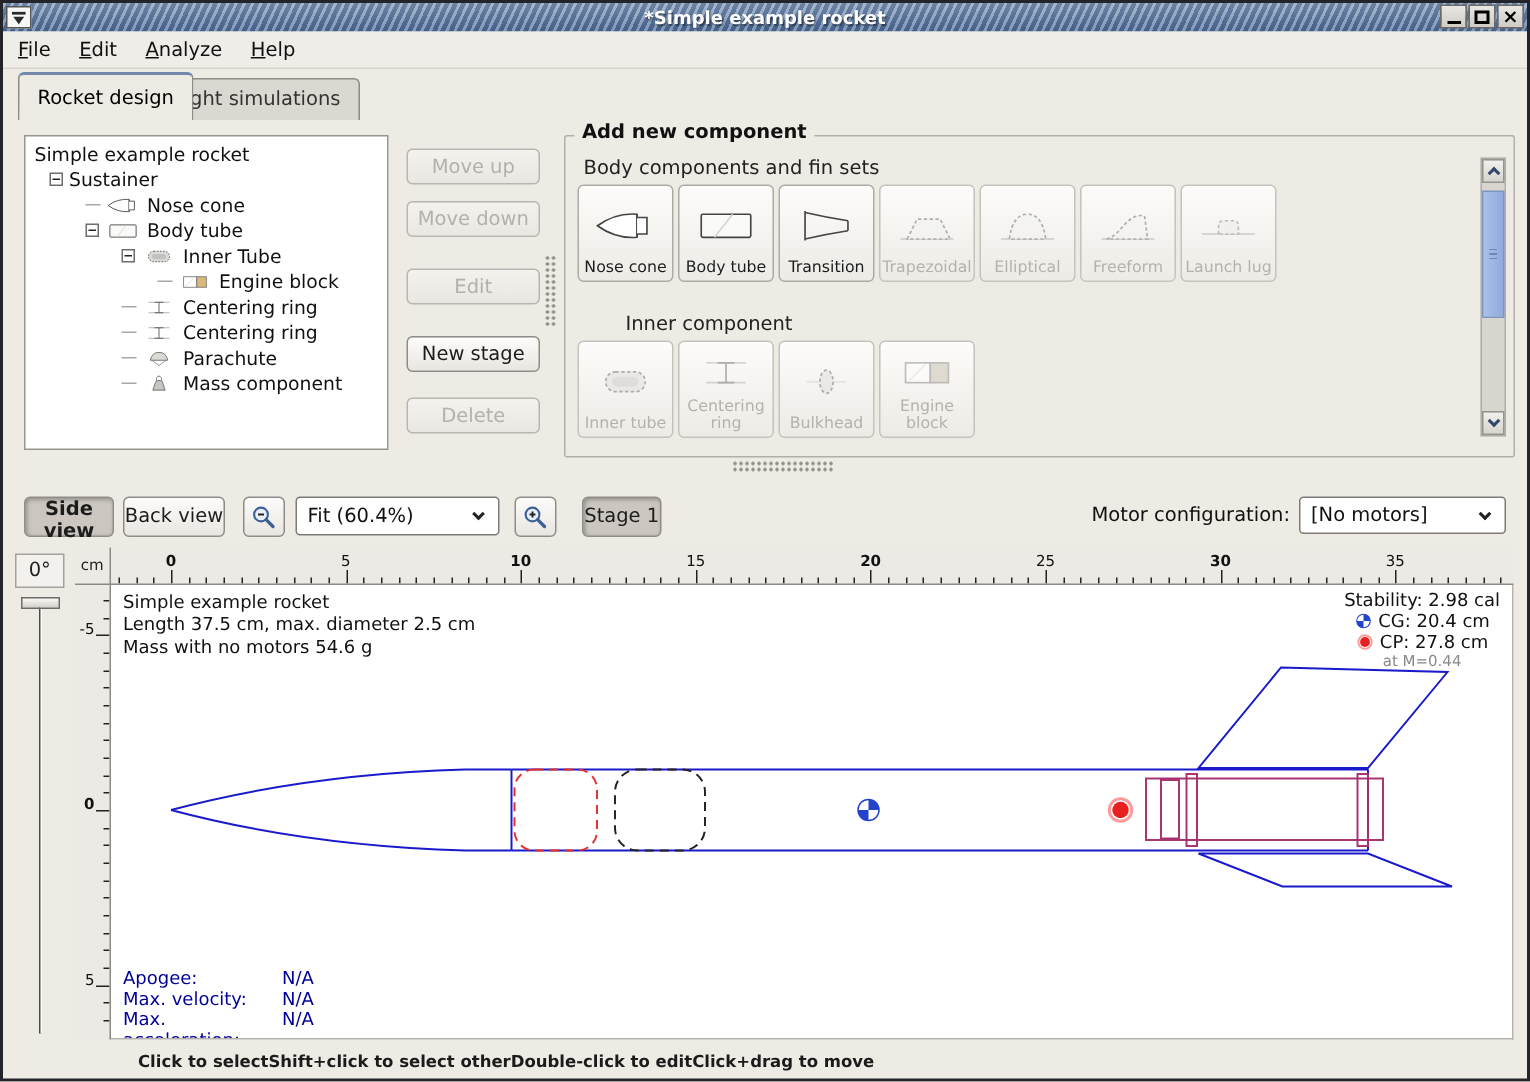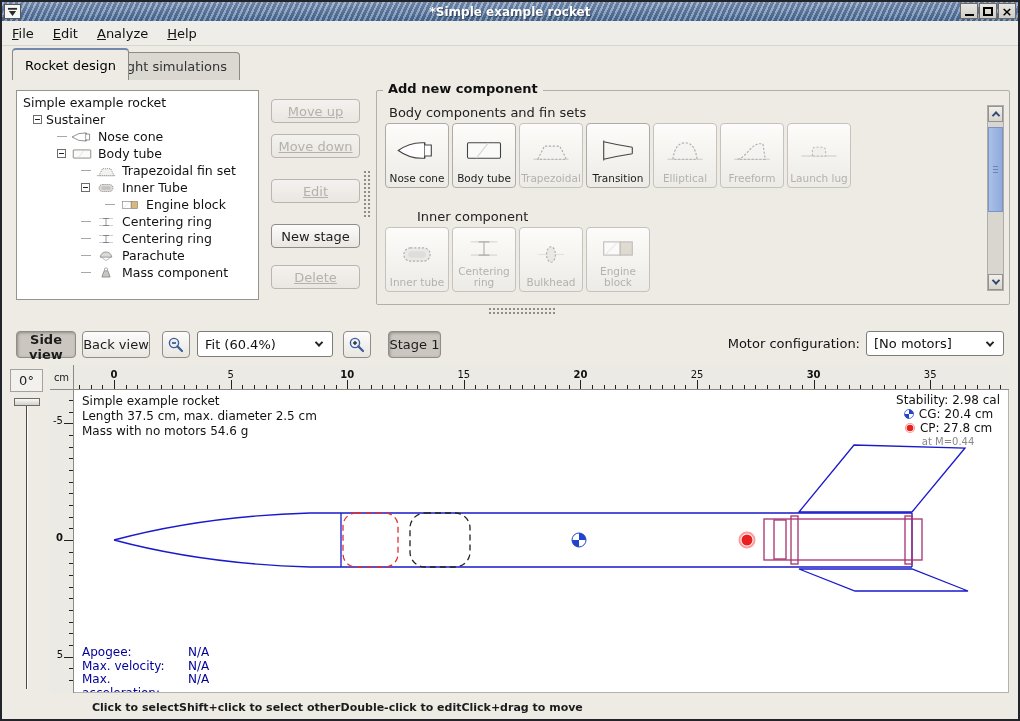--- a/index.html
+++ b/index.html
@@ -65,21 +65,21 @@
     position:relative; flex:none; margin-right:4px;
   }
   .expander::after { content:''; position:absolute; left:1px; right:1px; top:3px; border-top:1px solid #222; }
   .stub { width:10px; height:1px; background:#aaa8a3; flex:none; margin-right:3px; }
   .ticon { flex:none; margin-right:4px; display:flex; align-items:center; }
   #action-col { position:absolute; left:269px; top:97px; width:90px; }
   .btn {
     font-family:inherit; font-size:13px; color:#1c1c1c;
     background:linear-gradient(#fdfcfb,#e9e6e1); border:1px solid #8f8d89; border-radius:4px;
   }
-  .btn:disabled { color:#b4b1ac; border-color:#b9b6b1; background:linear-gradient(#f4f2ee,#eae7e2);text-decoration:underline; }
+  .btn:disabled { color:#b4b1ac; border-color:#b9b6b1; background:linear-gradient(#f4f2ee,#eae7e2); }
   .action-btn { display:block; width:89px; height:24px; position:absolute; left:0; }
   .vsplit-dots, .hsplit-dots {
     position:absolute;
     background-image:radial-gradient(#8f8d89 1px, transparent 1.2px);
     background-size:4px 4px;
   }
   .vsplit-dots { left:361px; top:168px; width:8px; height:48px; }
   .hsplit-dots { left:486px; top:305px; width:68px; height:8px; }
   
   #group {
@@ -226,30 +226,20 @@
         <span class="expander"></span>
         <span class="ticon">
           <svg width="24" height="14" viewBox="0 0 40 24">
             <rect x="5" y="5" width="30" height="14" rx="1" fill="#fafaf8" stroke="#444"></rect>
             <line x1="13" y1="19" x2="24" y2="5" stroke="#d5d5d5"></line>
           </svg>
         </span>
         <span class="tlabel">Body tube</span>
       </div>
       <div class="tree-row" style="padding-left: 64px;">
-        <span class="stub"></span>
-        <span class="ticon">
-          <svg width="24" height="14" viewBox="0 0 40 24">
-            <line x1="4" y1="20" x2="36" y2="20" stroke="#999"></line>
-            <polygon points="8,20 14,8 28,8 34,20" fill="#f2f2f0" stroke="#555" stroke-dasharray="2,1.5"></polygon>
-          </svg>
-        </span>
-        <span class="tlabel">Trapezoidal fin set</span>
-      </div>
-      <div class="tree-row" style="padding-left: 64px;">
         <span class="expander"></span>
         <span class="ticon">
           <svg width="24" height="14" viewBox="0 0 40 24">
             <rect x="8" y="6" width="24" height="12" rx="6" fill="#dddbd7" stroke="#555" stroke-dasharray="2,1.5"></rect>
             <rect x="12" y="9" width="16" height="6" rx="3" fill="#c4c2be" stroke="none"></rect>
           </svg>
         </span>
         <span class="tlabel">Inner Tube</span>
       </div>
       <div class="tree-row" style="padding-left: 88px;">
@@ -333,36 +323,36 @@
           </button>
           <button class="comp-btn">
             <span class="ci">
               <svg width="44" height="27" viewBox="0 0 40 24">
                 <rect x="5" y="5" width="30" height="14" rx="1" fill="#fafaf8" stroke="#444"></rect>
                 <line x1="13" y1="19" x2="24" y2="5" stroke="#d5d5d5"></line>
               </svg>
             </span>
             <span class="cl">Body tube</span>
           </button>
+          <button class="comp-btn">
+            <span class="ci">
+              <svg width="44" height="27" viewBox="0 0 40 24">
+                <path d="M7,3 L7,21 M7,4 Q20,7 33,9 M7,20 Q20,17 33,15 M33,9 L33,15" fill="none" stroke="#444"></path>
+              </svg>
+            </span>
+            <span class="cl">Transition</span>
+          </button>
           <button class="comp-btn" disabled="">
             <span class="ci">
               <svg width="44" height="27" viewBox="0 0 40 24">
                 <line x1="4" y1="20" x2="36" y2="20" stroke="#999"></line>
                 <polygon points="8,20 14,8 28,8 34,20" fill="#f2f2f0" stroke="#555" stroke-dasharray="2,1.5"></polygon>
               </svg>
             </span>
             <span class="cl">Trapezoidal</span>
-          </button>
-          <button class="comp-btn">
-            <span class="ci">
-              <svg width="44" height="27" viewBox="0 0 40 24">
-                <path d="M7,3 L7,21 M7,4 Q20,7 33,9 M7,20 Q20,17 33,15 M33,9 L33,15" fill="none" stroke="#444"></path>
-              </svg>
-            </span>
-            <span class="cl">Transition</span>
           </button>
           <button class="comp-btn" disabled="">
             <span class="ci">
               <svg width="44" height="27" viewBox="0 0 40 24">
                 <line x1="4" y1="20" x2="36" y2="20" stroke="#999"></line>
                 <path d="M9,20 Q11,5 20,5 Q29,5 31,20 Z" fill="#f2f2f0" stroke="#555" stroke-dasharray="2,1.5"></path>
               </svg>
             </span>
             <span class="cl">Elliptical</span>
           </button>

